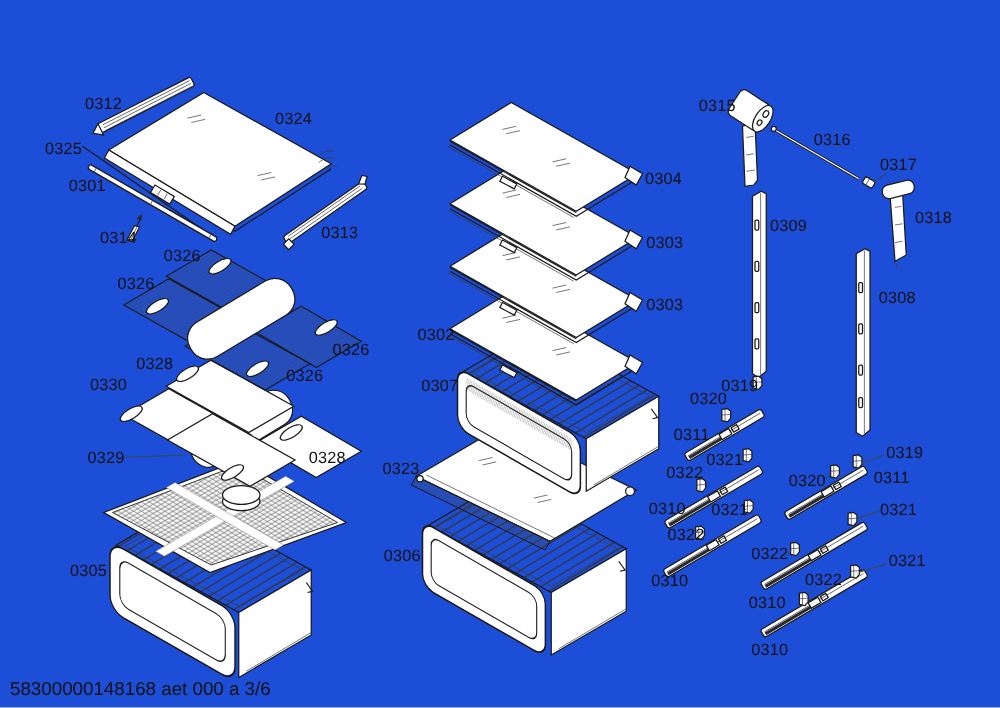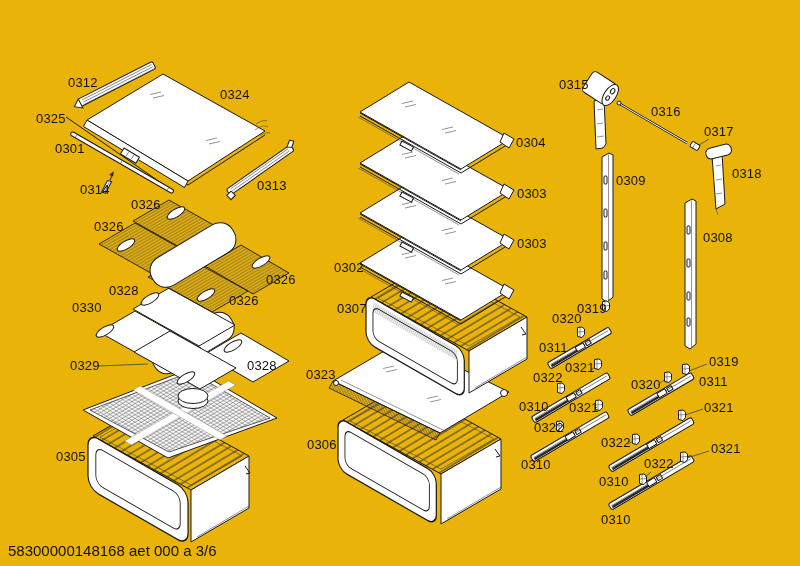--- a/index.html
+++ b/index.html
@@ -1,16 +1,16 @@
 <!DOCTYPE html>
 <html><head>
 <meta charset="utf-8">
 <style>
   html,body{margin:0;padding:0;background:#fff;}
-  #page{position:relative;width:800px;height:566px;background:#eab308;overflow:hidden;}
+  #page{position:relative;width:800px;height:566px;background:#1d4ed8;overflow:hidden;}
   svg{font-family:"Liberation Sans", sans-serif;}
   .lbl{font-size:13px;fill:#111;letter-spacing:0.2px;}
   .footer{font-size:15px;fill:#111;}
   .ln{stroke:#1a1a1a;stroke-width:1;fill:none;}
   .thin{stroke:#3a3a3a;stroke-width:0.55;fill:none;}
   .wf{fill:#ffffff;stroke:#1a1a1a;stroke-width:1;}
   .wf2{fill:#ffffff;stroke:#1a1a1a;stroke-width:1.4;}
   .leader{stroke:#444;stroke-width:0.8;fill:none;}
   .dark{fill:#2a2a2a;stroke:none;}
 </style>

